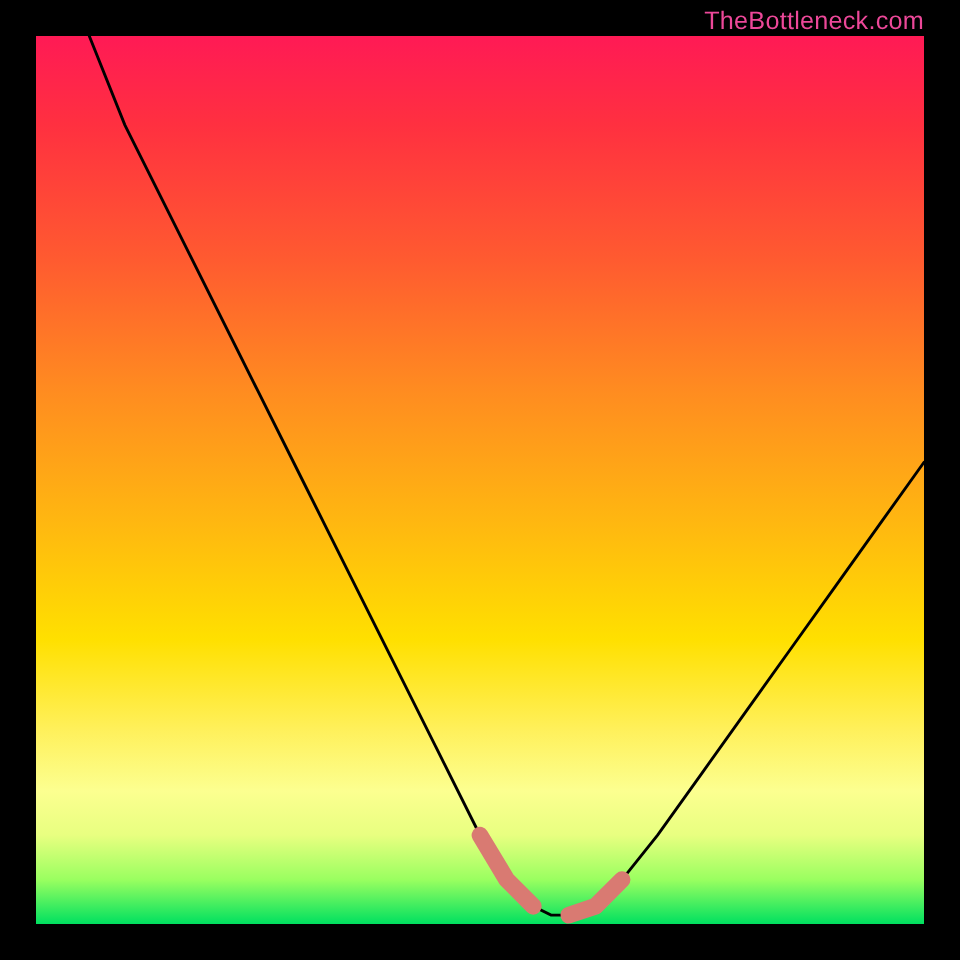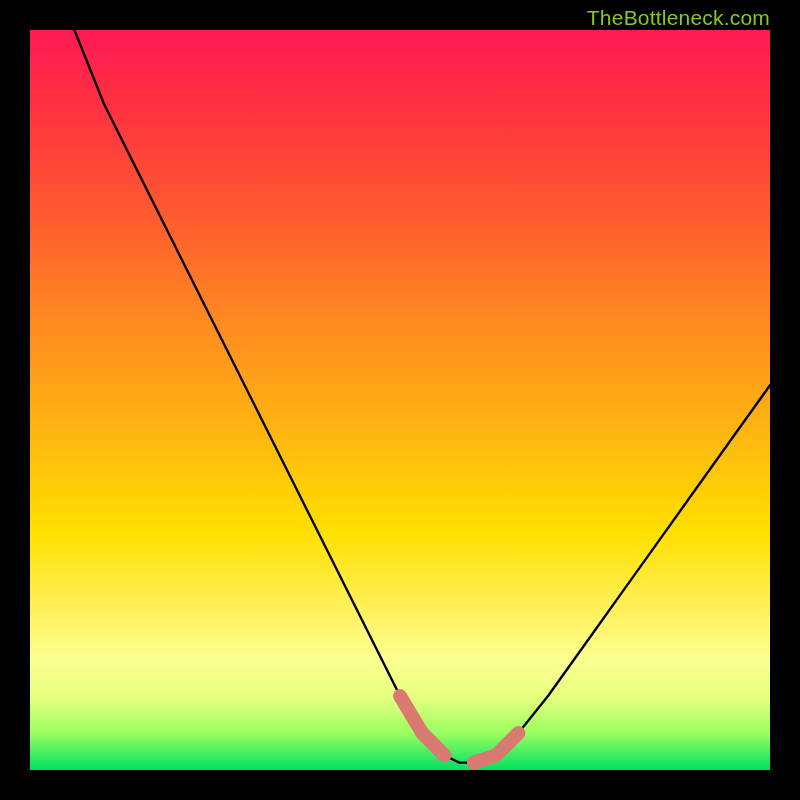--- a/index.html
+++ b/index.html
@@ -38,21 +38,21 @@
       #fcff90 85%,
       #e8ff80 90%,
       #9aff60 95%,
       #00e060 100%
     );
   }
   .watermark {
     position: absolute;
     top: 6px;
     right: 30px;
-    color: #84cc16;
+    color: #ec4899;
     font-size: 21px;
     font-weight: 500;
     letter-spacing: 0.2px;
   }
   svg.overlay {
     position: absolute;
     left: 0;
     top: 0;
   }
 </style>

